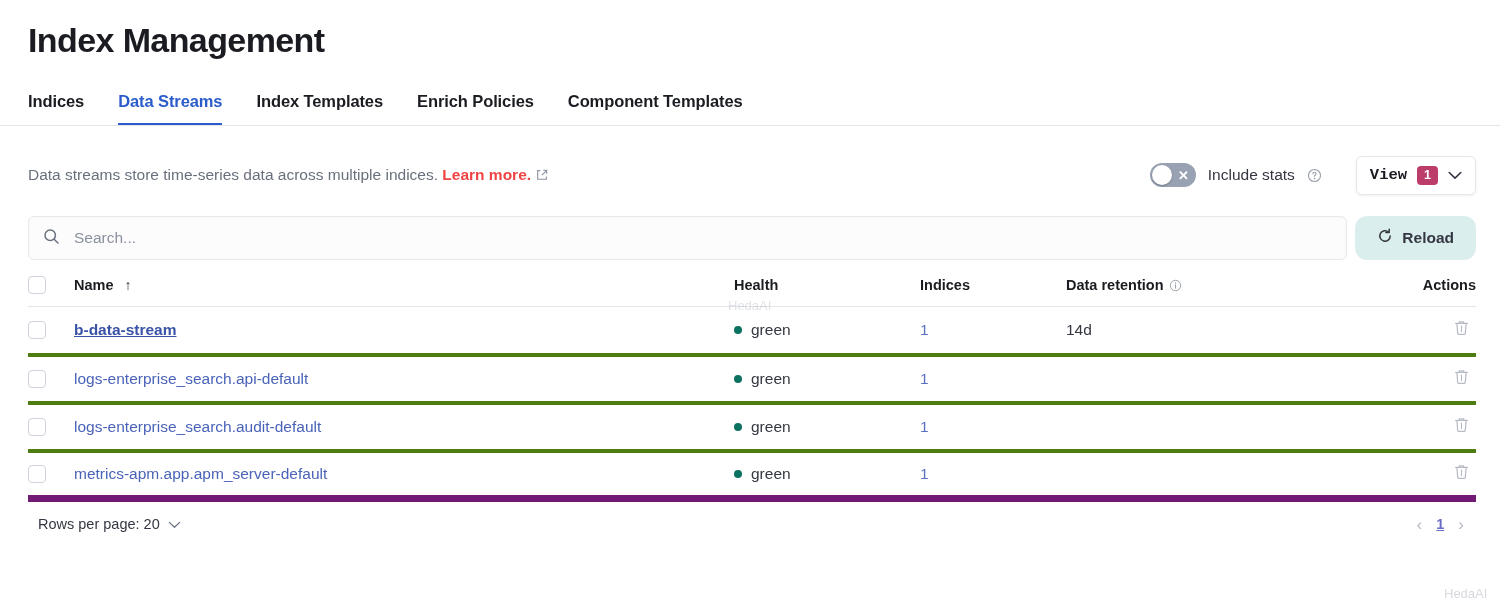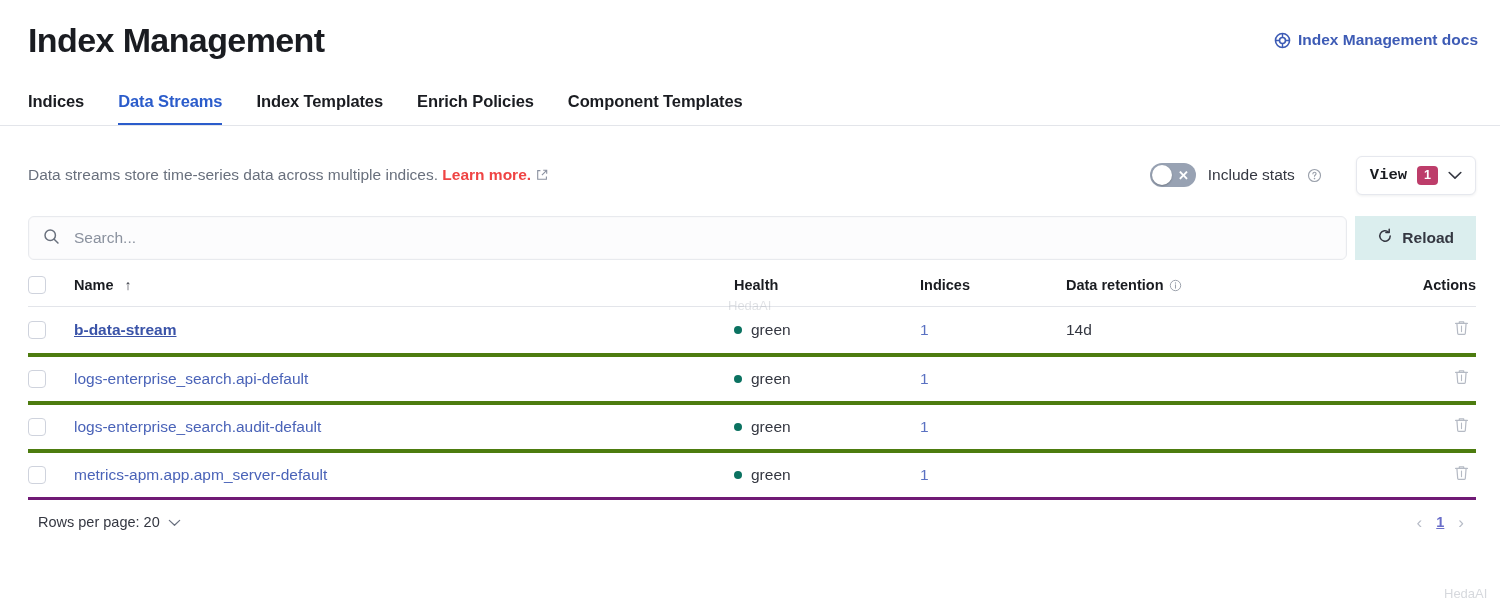--- a/index.html
+++ b/index.html
@@ -170,21 +170,21 @@
     height: 100%;
   }
   .search-input::placeholder { color: #8a919e; }
 
   .reload-btn {
     display: flex;
     align-items: center;
     gap: 9px;
     background: #dbeeee;
     border: 0;
-    border-radius: 0;
+    border-radius: 12px;
     height: 44px;
     padding: 0 22px;
     font-size: 15.5px;
     font-weight: 700;
     color: #343741;
     font-family: "Liberation Sans", sans-serif;
     cursor: pointer;
     white-space: nowrap;
   }
 
@@ -200,21 +200,21 @@
     padding: 0 0 12px 0;
     border-bottom: 1px solid #e3e5ea;
     white-space: nowrap;
   }
   tbody td {
     padding: 0;
     height: 48px;
     border-bottom: 4px solid #4d7c0f;
     font-size: 15.5px;
   }
-  tbody tr:last-child td { border-bottom: 3px solid #701a75; margin-left: 6px; }
+  tbody tr:last-child td { border-bottom: 7px solid #701a75; margin-left: 6px; }
 
   .col-check { width: 46px; }
   .col-name  { width: 660px; }
   .col-health{ width: 186px; }
   .col-indices{ width: 146px; }
   .col-retention{ width: 300px; }
   .col-actions{ width: 110px; text-align: right; }
   th.col-actions { text-align: right; }
 
   .cbx {
@@ -297,30 +297,20 @@
   .wm-br  { left: 1444px; top: 586px; opacity:.40; }
   .chev { display:inline-block; }
 </style>
 </head>
 <body>
 
 <div class="page">
 
   <div class="header">
     <h1 class="page-title">Index Management</h1>
-    <a class="docs-link">
-      <span class="docs-icon">
-        <svg width="17" height="17" viewBox="0 0 16 16" fill="none">
-          <circle cx="8" cy="8" r="6.6" stroke="#3d5bb5" stroke-width="1.5"></circle>
-          <circle cx="8" cy="8" r="2.8" stroke="#3d5bb5" stroke-width="1.5"></circle>
-          <path d="M8 1.4V5.2M8 10.8V14.6M1.4 8H5.2M10.8 8H14.6" stroke="#3d5bb5" stroke-width="1.3"></path>
-        </svg>
-      </span>
-      <span>Index Management docs</span>
-    </a>
   </div>
 
   <div class="tabs">
     <div class="tab">Indices</div>
     <div class="tab active">Data Streams</div>
     <div class="tab">Index Templates</div>
     <div class="tab">Enrich Policies</div>
     <div class="tab">Component Templates</div>
   </div>
 

